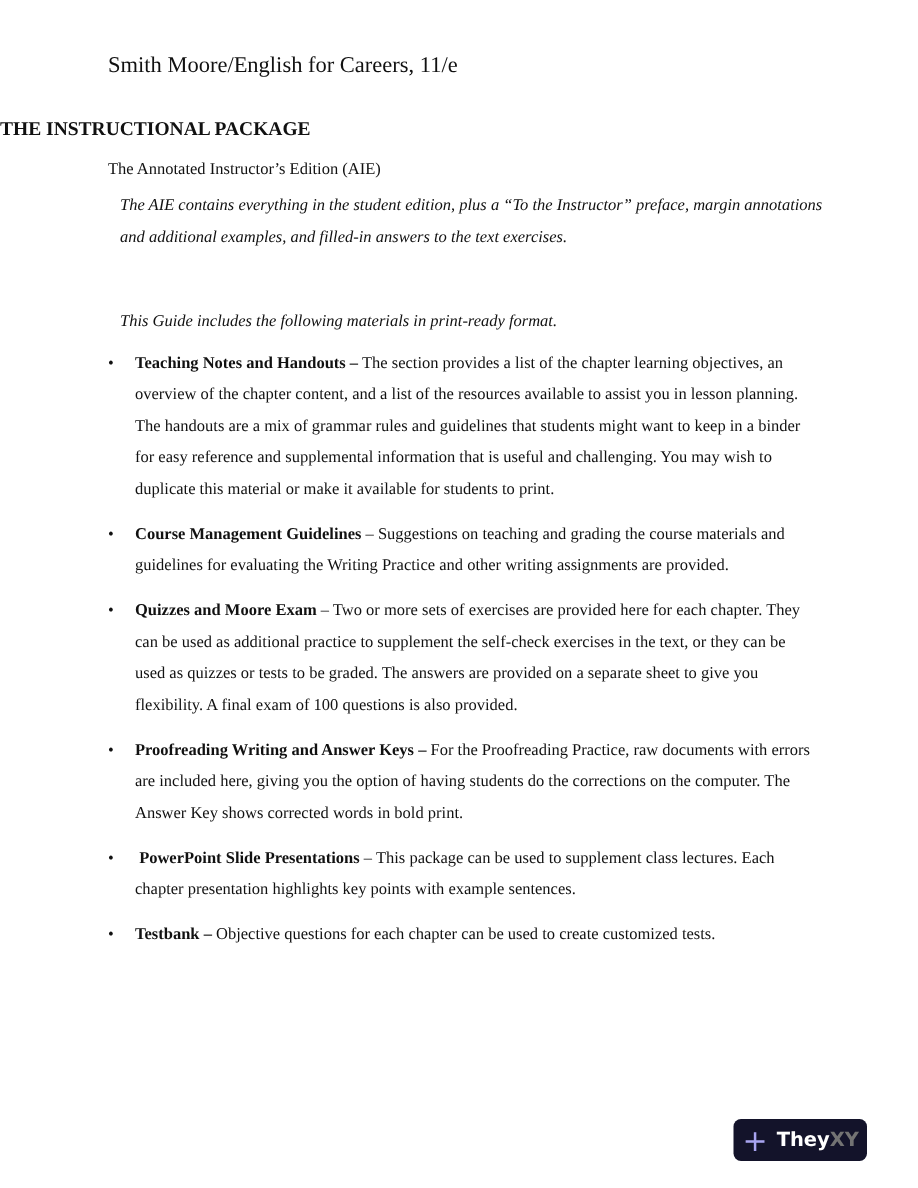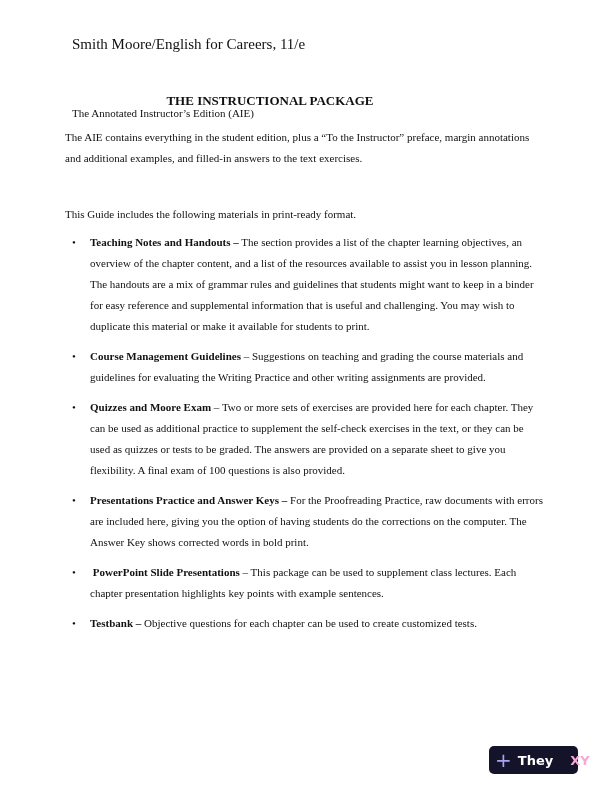--- a/index.html
+++ b/index.html
@@ -19,38 +19,38 @@
       position: absolute;
       left: 72px;
       top: 36px;
       font-size: 15px;
     }
     .title {
       position: absolute;
       left: 0;
       width: 540px;
       top: 78px;
-      text-align: center;
+      text-align: left;
       font-weight: bold;
       font-size: 13px;
-      margin-top: 15px;
     }
     .subhead {
       position: absolute;
       left: 72px;
       top: 107px;
       font-weight: normal;
       font-size: 11px;
     }
     .para {
       position: absolute;
-      left: 65px;
+      left: 80px;
       width: 470px;
       font-size: 11px;
       line-height: 21px;
+      font-style: italic;
     }
     .p1 { top: 127px; }
     .p2 { top: 204px; }
     ul.items {
       position: absolute;
       left: 72px;
       top: 232px;
       width: 472px;
       margin: 0;
       padding: 0;
@@ -85,21 +85,21 @@
       color: #ffffff;
     }
     .studyxy .plus {
       color: #a8a4f0;
       font-size: 20px;
       font-weight: normal;
       margin-left: 6px;
       margin-right: 6px;
       line-height: 1;
     }
-    .studyxy .xy { color: #f9a8d4; margin-left: 17px; }
+    .studyxy .xy { color: #737373; }
   </style>
 </head>
 <body>
 
 <div class="page-header">Smith Moore/English for Careers, 11/e</div>
 
 <div class="title">THE INSTRUCTIONAL PACKAGE</div>
 
 <div class="subhead">The Annotated Instructor’s Edition (AIE)</div>
 
@@ -115,21 +115,21 @@
   <li>
     <span class="bullet">•</span>
     <b>Course Management Guidelines</b><span> – Suggestions on teaching and grading the course materials and guidelines for evaluating the Writing Practice and other writing assignments are provided.</span>
   </li>
   <li>
     <span class="bullet">•</span>
     <b>Quizzes and Moore Exam</b><span> – Two or more sets of exercises are provided here for each chapter. They can be used as additional practice to supplement the self-check exercises in the text, or they can be used as quizzes or tests to be graded. The answers are provided on a separate sheet to give you flexibility. A final exam of 100 questions is also provided.</span>
   </li>
   <li>
     <span class="bullet">•</span>
-    <b>Presentations Practice and Answer Keys –</b><span> For the Proofreading Practice, raw documents with errors are included here, giving you the option of having students do the corrections on the computer. The Answer Key shows corrected words in bold print.</span>
+    <b>Proofreading Writing and Answer Keys –</b><span> For the Proofreading Practice, raw documents with errors are included here, giving you the option of having students do the corrections on the computer. The Answer Key shows corrected words in bold print.</span>
   </li>
   <li>
     <span class="bullet">•</span>
     <b style="white-space:pre"> PowerPoint Slide Presentations</b><span> – This package can be used to supplement class lectures. Each chapter presentation highlights key points with example sentences.</span>
   </li>
   <li>
     <span class="bullet">•</span>
     <b>Testbank –</b><span> Objective questions for each chapter can be used to create customized tests.</span>
   </li>
 </ul>

